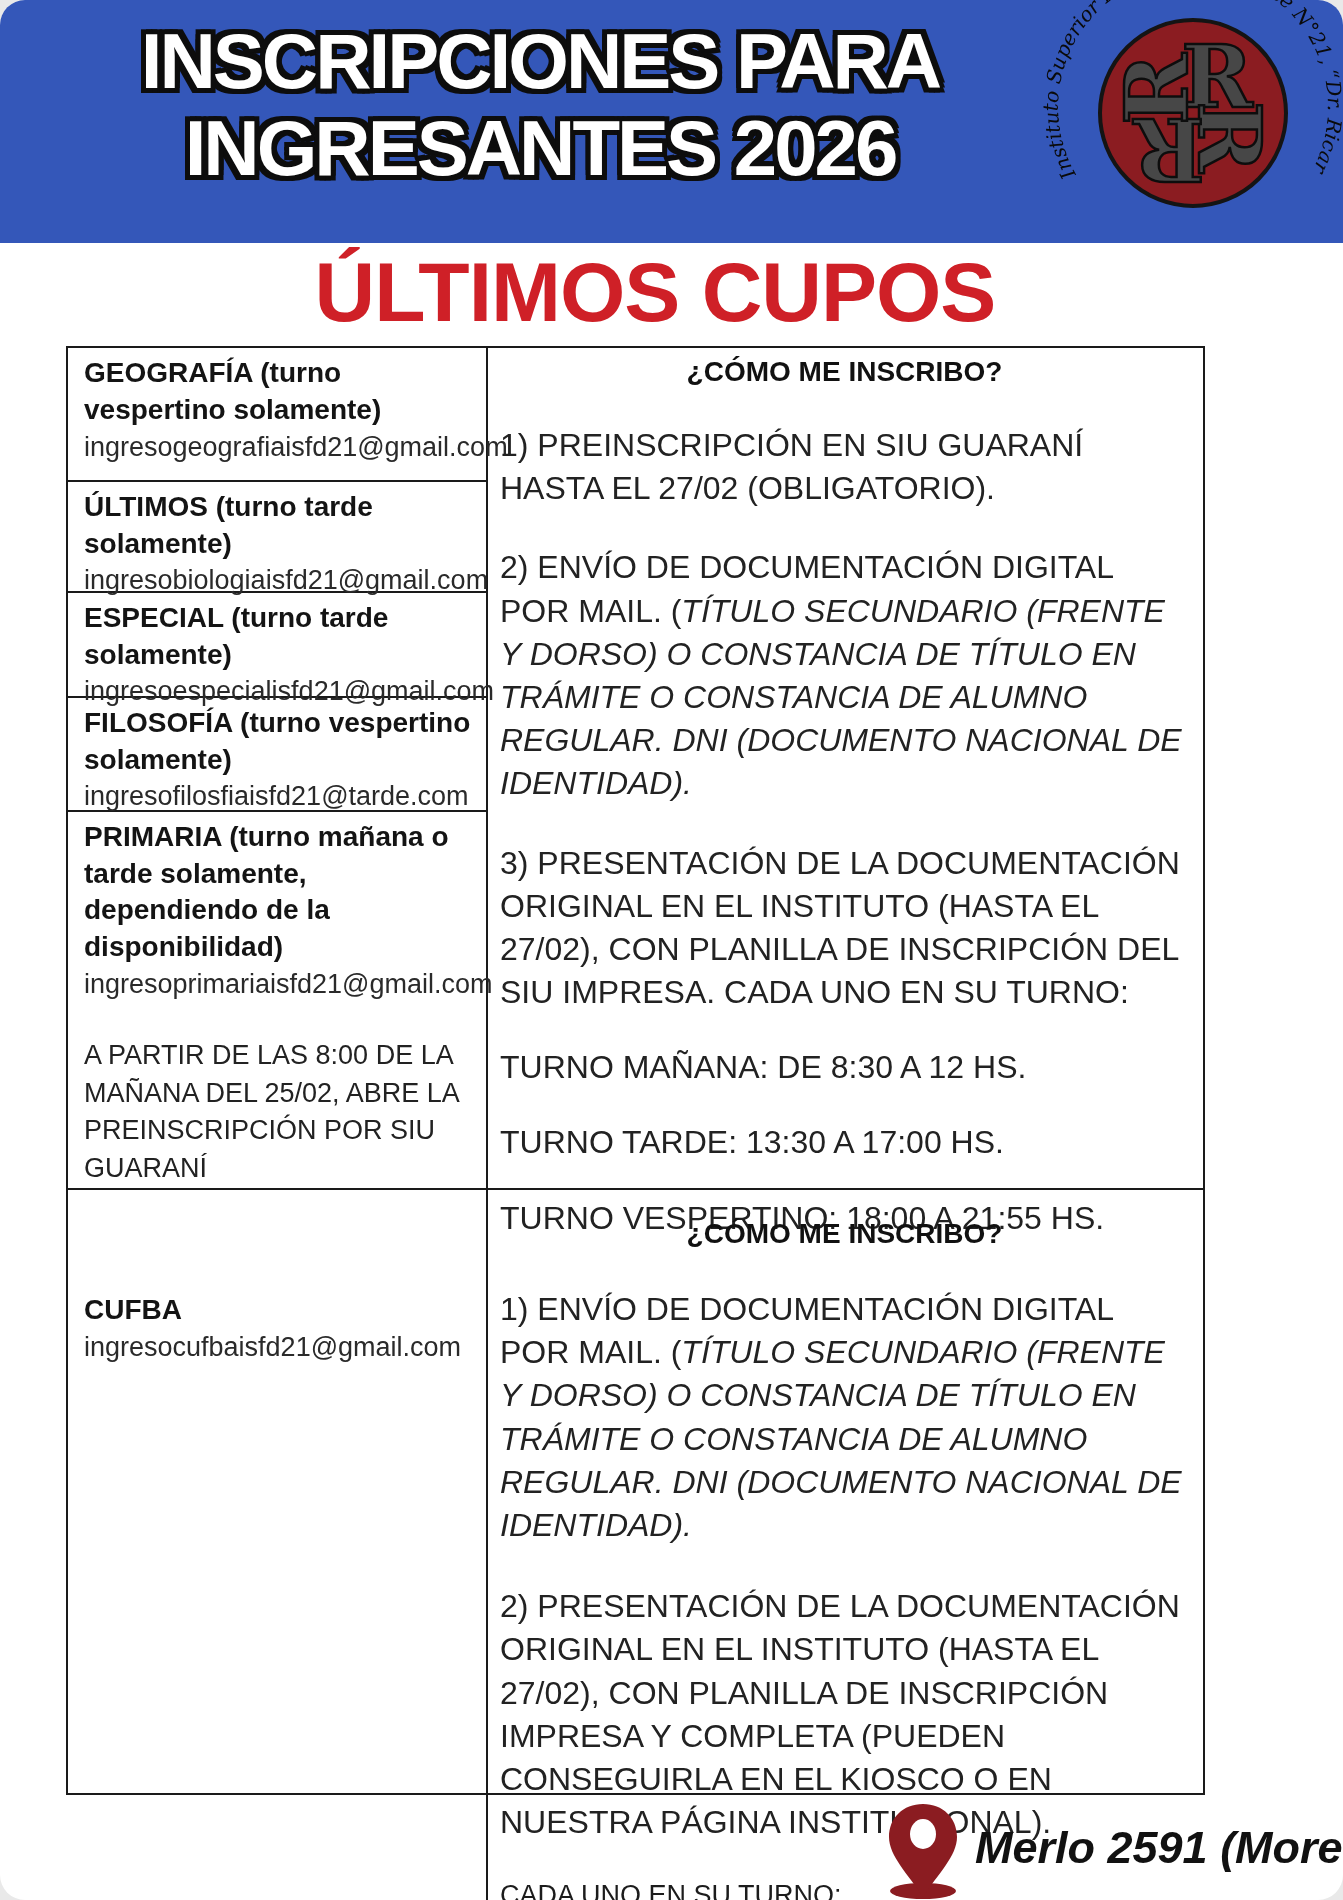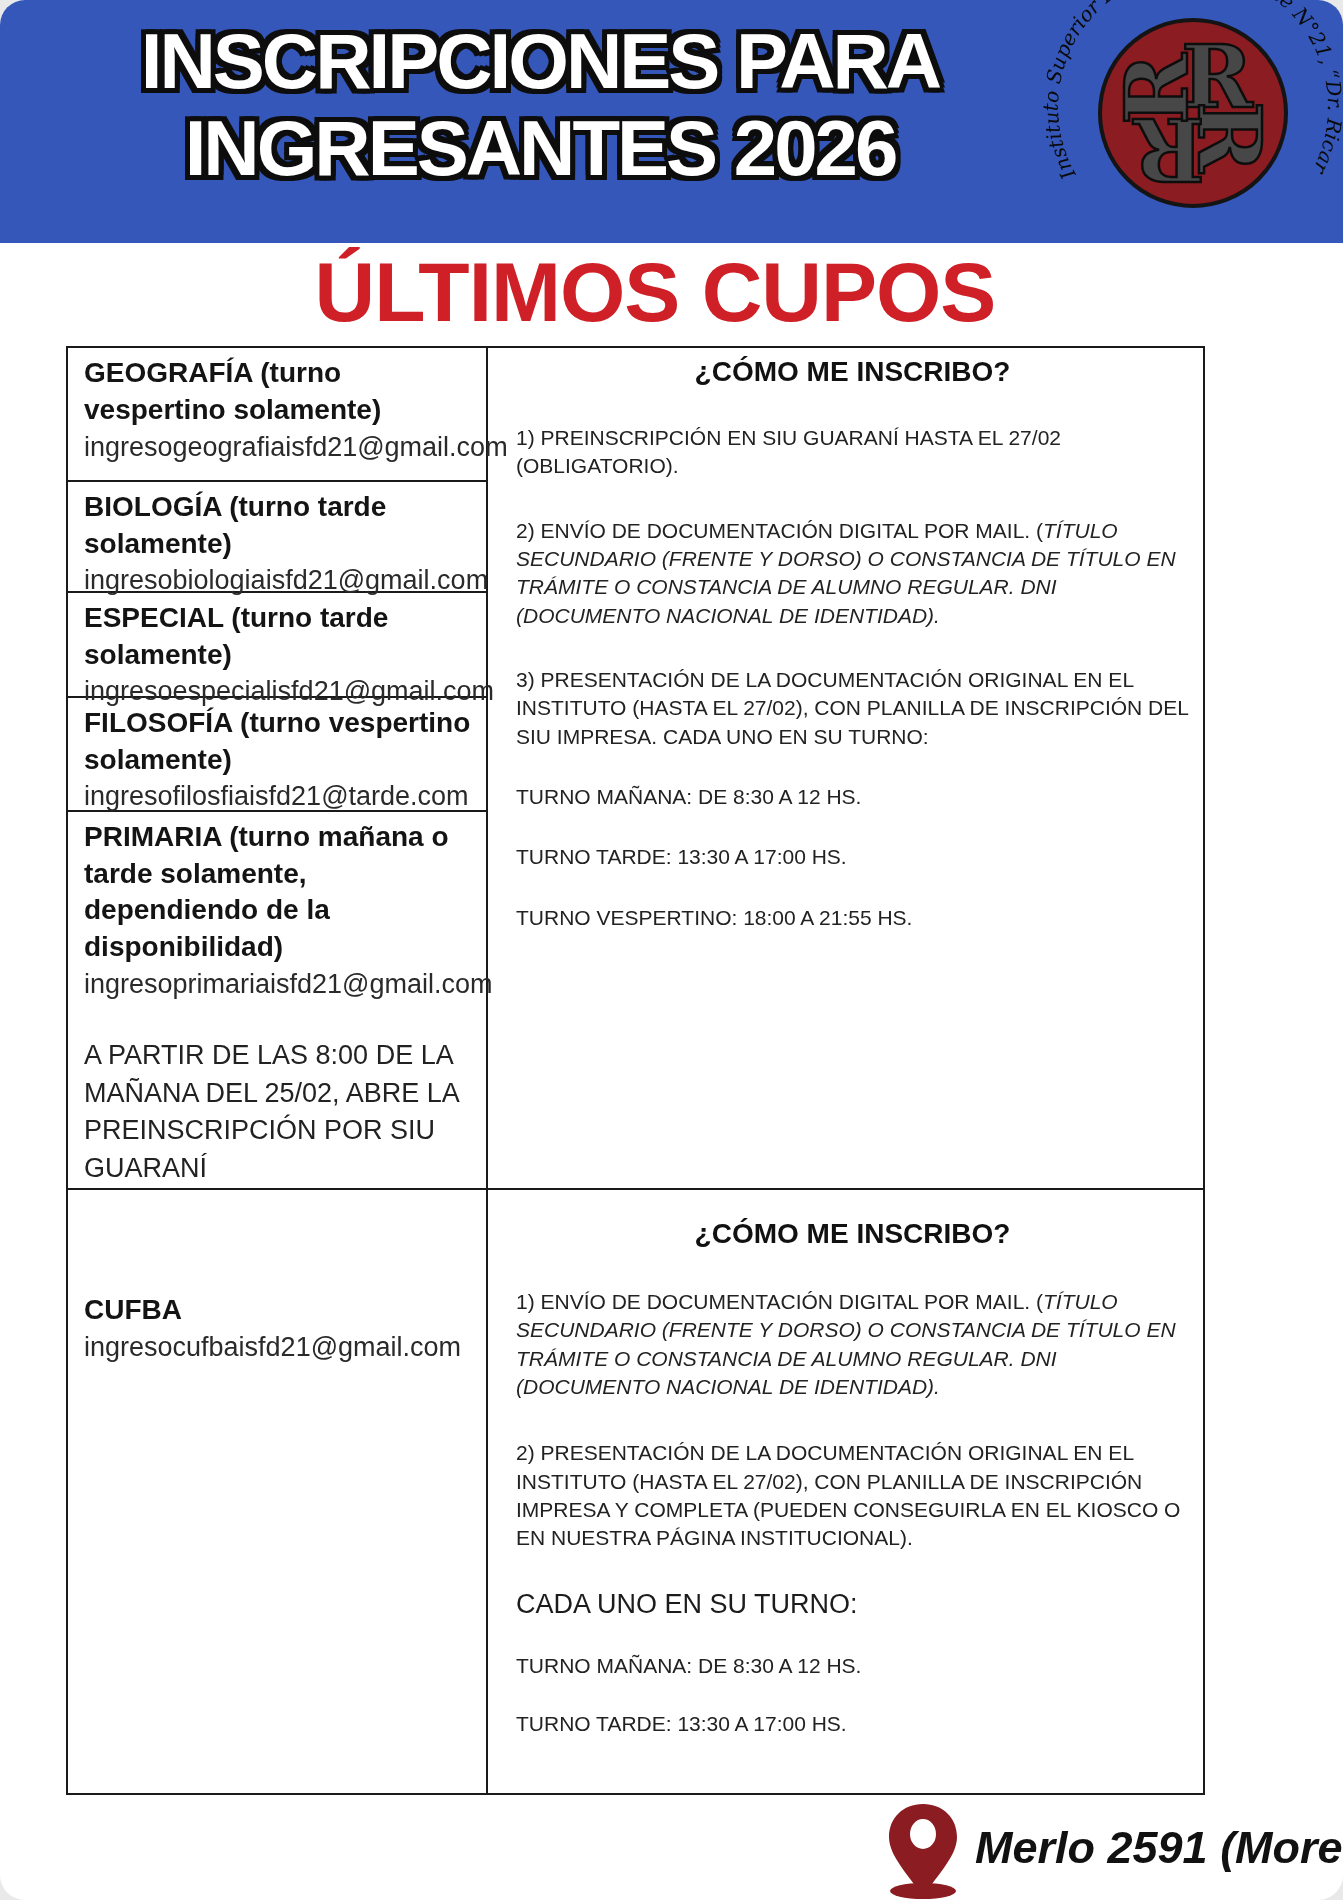--- a/index.html
+++ b/index.html
@@ -30,34 +30,34 @@
 
   
   .doc-table {
     position:absolute; left:66px; top:346px; width:1139px; height:1449px;
     border:2px solid #1a1a1a; display:flex; flex-direction:column;
   }
   .trow { display:flex; }
   .trow1 { height:842px; border-bottom:2px solid #1a1a1a; }
   .trow2 { flex:1; }
   .lcol { width:420px; border-right:2px solid #1a1a1a; display:flex; flex-direction:column; }
-  .rcol { flex:1; padding:4px 14px 0 28px; }
+  .rcol { flex:1; padding:4px 14px 0 12px; }
 
   .pcell { padding:7px 12px 0 16px; border-bottom:2px solid #1a1a1a; }
   .pcell.c1 { height:139px; }
   .pcell.c2 { height:111px; }
   .pcell.c3 { height:105px; }
   .pcell.c4 { height:114px; }
   .pcell.c5 { flex:1; border-bottom:none; }
   .pname  { font-weight:bold; font-size:28px; line-height:1.32; color:#141414; }
   .pemail { font-size:27px; line-height:1.35; color:#2a2a2a; }
   .note   { margin-top:34px; font-size:27px; line-height:1.4; color:#222222; }
 
   .how-title { text-align:center; font-weight:bold; font-size:28px; margin-top:4px; color:#111111; }
-  .rcol p.step, .rcol p.sched { font-size:21px; line-height:1.35; color:#222222; }
+  .rcol p.step, .rcol p.sched { font-size:32px; line-height:1.35; color:#222222; }
   .step .it { font-style:italic; }
 
   .trow1 .rcol p.step   { margin-top:36px; }
   .trow1 .rcol p.sched  { margin-top:32px; }
   .trow2 .rcol .how-title { margin-top:24px; }
   .trow2 .rcol p.step   { margin-top:38px; }
   .trow2 .rcol p.cada   { margin-top:34px; font-size:27px; line-height:1.3; }
   .trow2 .rcol p.sched  { margin-top:30px; }
 
   .cufba-cell { padding:102px 12px 0 16px; }
@@ -102,21 +102,21 @@
 
   <div class="doc-table">
 
     <div class="trow trow1">
       <div class="lcol">
         <div class="pcell c1">
           <div class="pname">GEOGRAFÍA (turno vespertino solamente)</div>
           <div class="pemail">ingresogeografiaisfd21@gmail.com</div>
         </div>
         <div class="pcell c2">
-          <div class="pname">BIOLOGÍA (turno tarde solamente)</div>
+          <div class="pname">ÚLTIMOS (turno tarde solamente)</div>
           <div class="pemail">ingresobiologiaisfd21@gmail.com</div>
         </div>
         <div class="pcell c3">
           <div class="pname">ESPECIAL (turno tarde solamente)</div>
           <div class="pemail">ingresoespecialisfd21@gmail.com</div>
         </div>
         <div class="pcell c4">
           <div class="pname">FILOSOFÍA (turno vespertino solamente)</div>
           <div class="pemail">ingresofilosfiaisfd21@tarde.com</div>
         </div>

